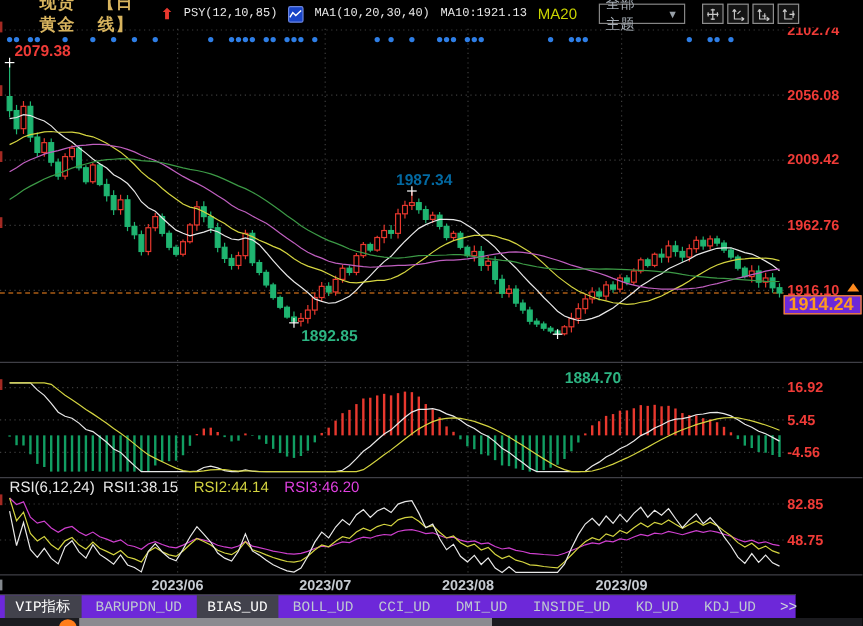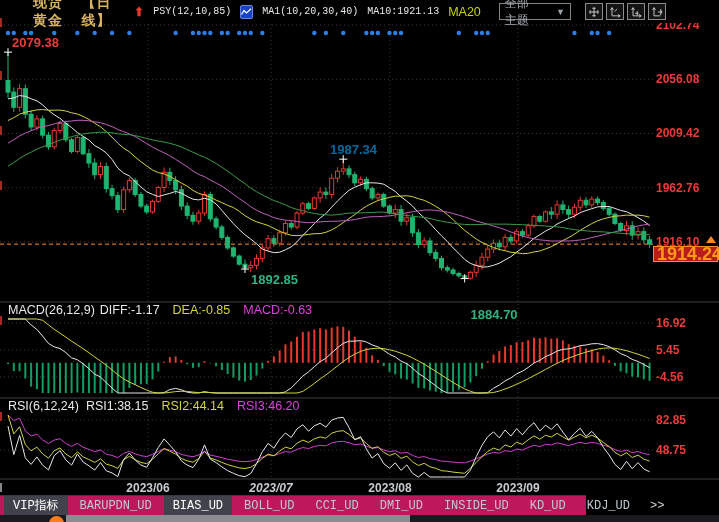--- a/index.html
+++ b/index.html
@@ -22,26 +22,26 @@
   .tbtn{width:16px;height:15px;border:1px solid #8c8c8c;background:#141414;display:flex;
         align-items:center;justify-content:center;cursor:pointer;}
   
   #plot{position:absolute;left:0;top:0;z-index:1;}
   #labels{position:absolute;left:0;top:0;width:719px;height:522px;z-index:2;pointer-events:none;}
   .ax{position:absolute;left:656px;font-size:12px;font-weight:bold;color:#ef3b37;}
   .annot{position:absolute;font-size:13px;font-weight:bold;}
   .legend{position:absolute;display:flex;gap:13px;font-size:12.5px;align-items:center;}
   .lg-w{color:#e8e8e8;} .lg-y{color:#d4d440;} .lg-m{color:#e040e0;}
   #pricebox{position:absolute;left:653px;width:60px;height:14px;border:1px solid #ff8a1e;
-            background:#b91c1c;color:#ff9a1e;font-size:18px;font-weight:bold;line-height:14px;
+            background:#6d28d9;color:#ff9a1e;font-size:15px;font-weight:bold;line-height:14px;
             padding-left:3px;z-index:3;}
   .datelab{position:absolute;top:481px;transform:translateX(-50%);font-size:12px;font-weight:bold;color:#c6cbd1;}
   .sliver{position:absolute;left:0;width:2px;height:9px;background:#c03028;opacity:.85;}
   
-  #tabbar{position:absolute;left:0;top:495px;width:586px;height:20px;background:#be185d;
+  #tabbar{position:absolute;left:0;top:495px;width:663px;height:20px;background:#6d28d9;
           border-top:1px solid #3a3a42;box-sizing:border-box;display:flex;align-items:stretch;
           font-family:"Liberation Mono",monospace;font-size:12px;z-index:5;}
   .tab{display:flex;align-items:center;padding:0 9px;margin-right:3px;color:#bfc9d1;cursor:pointer;white-space:nowrap;}
   .tab.emph{background:#42424c;color:#fff;}
   #partialtab{width:13px;overflow:hidden;display:flex;align-items:center;color:#cdd3d9;background:#2e2e36;margin-right:4px;}
   #partialtab span{margin-left:-7px;}
   #moretab{color:#cfd6dc;padding:0 8px;display:flex;align-items:center;cursor:pointer;}
   #scrollbar{position:absolute;left:0;top:515px;width:719px;height:7px;background:#1b1b1f;z-index:5;}
   #scrollthumb{position:absolute;left:66px;top:0;width:344px;height:7px;background:#8b8b90;cursor:pointer;}
   #orangedot{position:absolute;left:49px;top:516px;width:15px;height:15px;border-radius:50%;
@@ -500,45 +500,39 @@
       <line x1="339.24" y1="159.16925199999997" x2="347.24" y2="159.16925199999997" stroke="#fff" stroke-width="1"></line>
       <line x1="343.24" y1="155.16925199999997" x2="343.24" y2="163.16925199999997" stroke="#fff" stroke-width="1"></line>
       <line x1="240.98000000000002" y1="269.032775" x2="248.98000000000002" y2="269.032775" stroke="#fff" stroke-width="1"></line>
       <line x1="244.98000000000002" y1="265.032775" x2="244.98000000000002" y2="273.032775" stroke="#fff" stroke-width="1"></line>
       <line x1="460.62" y1="278.50877999999983" x2="468.62" y2="278.50877999999983" stroke="#fff" stroke-width="1"></line>
       <line x1="464.62" y1="274.50877999999983" x2="464.62" y2="282.50877999999983" stroke="#fff" stroke-width="1"></line>
       <polygon points="706,243 716,243 711,236" fill="#ff8a1e"></polygon>
     </svg>
 
   <div id="labels">
-    <div class="legend" id="macd-legend" style="left:8px;top:303px;">
-      <span class="lg-w">MACD(26,12,9)</span>
-      <span class="lg-w" style="margin-left:-8px">DIFF:-1.17</span>
-      <span class="lg-y">DEA:-0.85</span>
-      <span class="lg-m">MACD:-0.63</span>
-    </div>
     <div class="legend" id="rsi-legend" style="left:8px;top:399px;">
       <span class="lg-w">RSI(6,12,24)</span>
       <span class="lg-w" style="margin-left:-6px">RSI1:38.15</span>
       <span class="lg-y">RSI2:44.14</span>
       <span class="lg-m">RSI3:46.20</span>
     </div>
     <div id="pricebox" style="top: 246.163px;">1914.24</div>
   <div class="ax" style="top: 17.9937px;">2102.74</div>
       <div class="ax" style="top: 72.2453px;">2056.08</div>
       <div class="ax" style="top: 126.497px;">2009.42</div>
       <div class="ax" style="top: 180.748px;">1962.76</div>
       <div class="ax" style="top: 235px;">1916.10</div>
       <div class="ax" style="top: 315.953px;">16.92</div>
       <div class="ax" style="top: 342.965px;">5.45</div>
       <div class="ax" style="top: 369.977px;">-4.56</div>
       <div class="ax" style="top: 412.992px;">82.85</div>
       <div class="ax" style="top: 443px;">48.75</div>
       <div class="datelab" style="left: 148px;">2023/06</div>
-      <div class="datelab" style="left: 271px; font-style: italic;">2023/07</div>
+      <div class="datelab" style="left: 271px;">2023/07</div>
       <div class="datelab" style="left: 390px;">2023/08</div>
       <div class="datelab" style="left: 518px;">2023/09</div>
       <div class="annot" style="left: 12px; top: 35.1543px; color: rgb(239, 59, 55);">2079.38</div>
       <div class="annot" style="left: 330px; top: 142.169px; color: #0369a1;">1987.34</div>
       <div class="annot" style="left: 250.98px; top: 272.033px; color: rgb(45, 181, 131);">1892.85</div>
       <div class="annot" style="left: 470.62px; top: 281.509px; color: rgb(45, 181, 131); margin-top: 25px;">1884.70</div>
       <div class="sliver" style="top: 18px;"></div>
       <div class="sliver" style="top: 71px;"></div>
       <div class="sliver" style="top: 126px;"></div>
       <div class="sliver" style="top: 181px;"></div>

